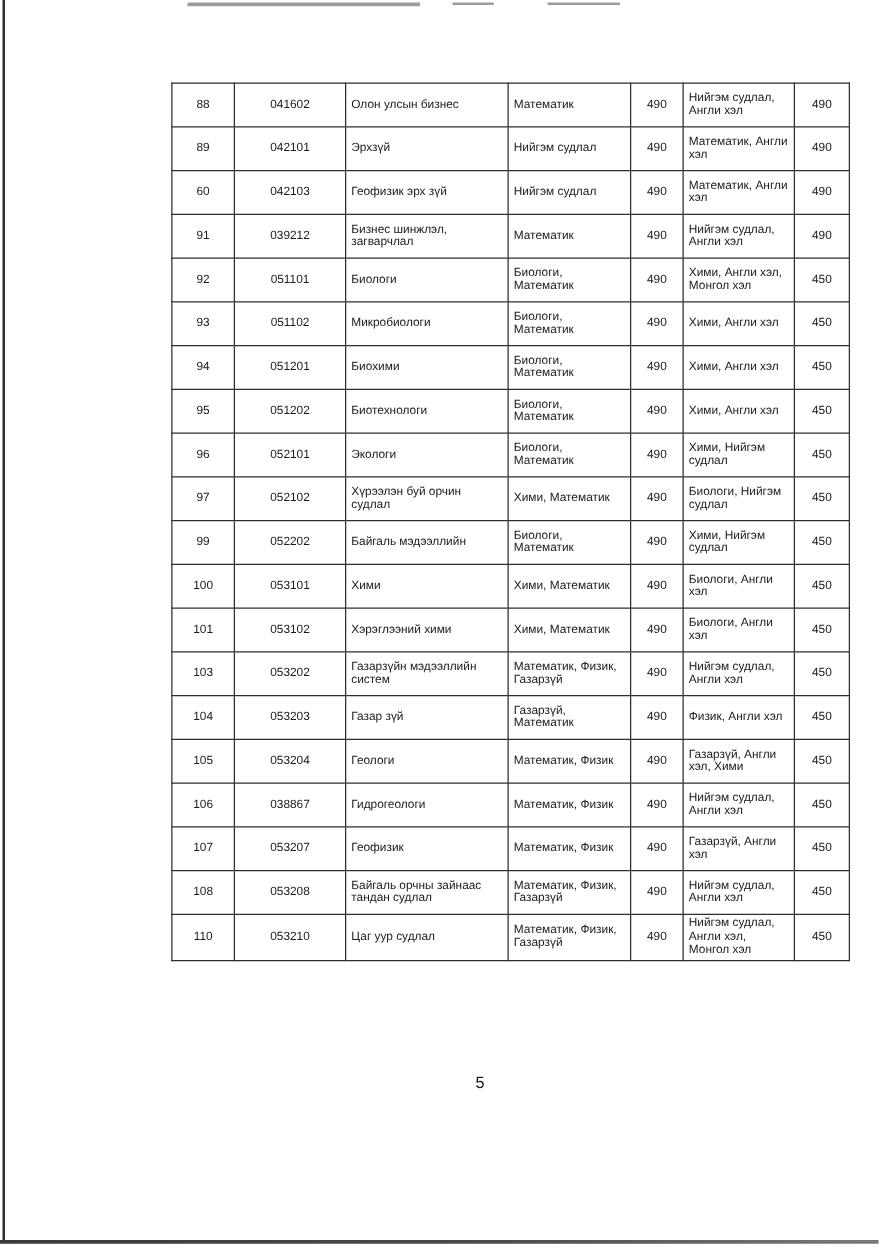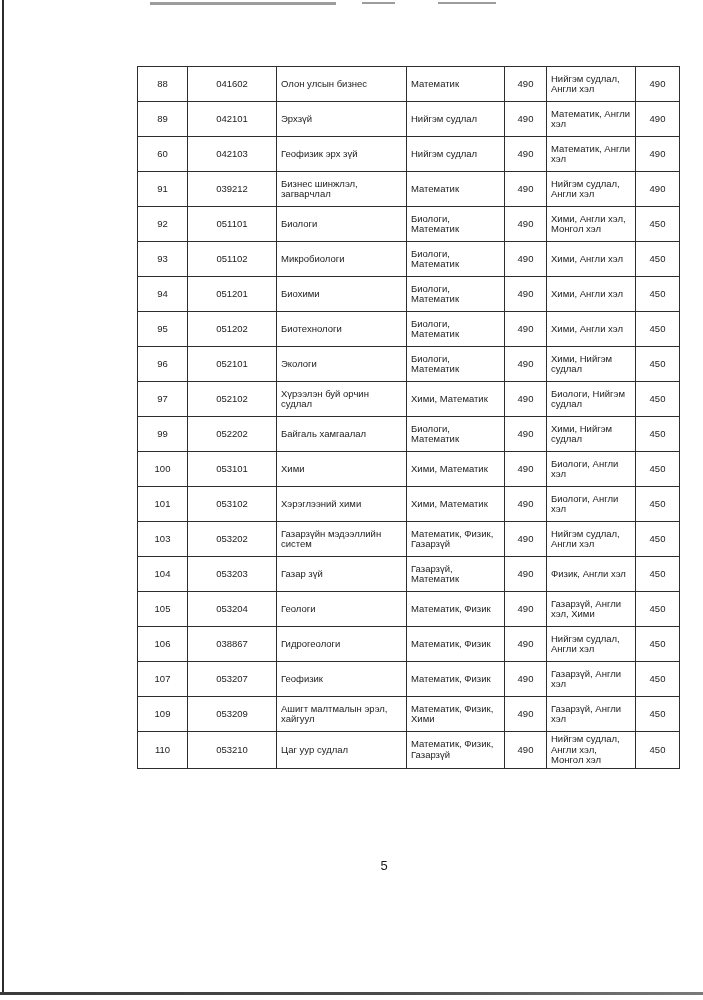--- a/index.html
+++ b/index.html
@@ -198,21 +198,21 @@
     <td class="l">Хими, Математик</td>
     <td class="c">490</td>
     <td class="l">Биологи, Нийгэм судлал</td>
     <td class="c">450</td>
   </tr>
 
 
   <tr>
     <td class="c">99</td>
     <td class="c">052202</td>
-    <td class="l">Байгаль хамгаалал</td>
+    <td class="l">Байгаль мэдээллийн</td>
     <td class="l">Биологи, Математик</td>
     <td class="c">490</td>
     <td class="l">Хими, Нийгэм судлал</td>
     <td class="c">450</td>
   </tr>
 
   <tr>
     <td class="c">100</td>
     <td class="c">053101</td>
     <td class="l">Хими</td>
@@ -276,30 +276,30 @@
   <tr>
     <td class="c">107</td>
     <td class="c">053207</td>
     <td class="l">Геофизик</td>
     <td class="l">Математик, Физик</td>
     <td class="c">490</td>
     <td class="l">Газарзүй, Англи хэл</td>
     <td class="c">450</td>
   </tr>
 
-
-  <tr>
-    <td class="c">109</td>
-    <td class="c">053209</td>
-    <td class="l">Ашигт малтмалын эрэл, хайгуул</td>
-    <td class="l">Математик, Физик, Хими</td>
-    <td class="c">490</td>
-    <td class="l">Газарзүй, Англи хэл</td>
-    <td class="c">450</td>
-  </tr>
+  <tr>
+    <td class="c">108</td>
+    <td class="c">053208</td>
+    <td class="l">Байгаль орчны зайнаас тандан судлал</td>
+    <td class="l">Математик, Физик, Газарзүй</td>
+    <td class="c">490</td>
+    <td class="l">Нийгэм судлал, Англи хэл</td>
+    <td class="c">450</td>
+  </tr>
+
 
   <tr>
     <td class="c">110</td>
     <td class="c">053210</td>
     <td class="l">Цаг уур судлал</td>
     <td class="l">Математик, Физик, Газарзүй</td>
     <td class="c">490</td>
     <td class="l">Нийгэм судлал, Англи хэл, Монгол хэл</td>
     <td class="c">450</td>
   </tr>

